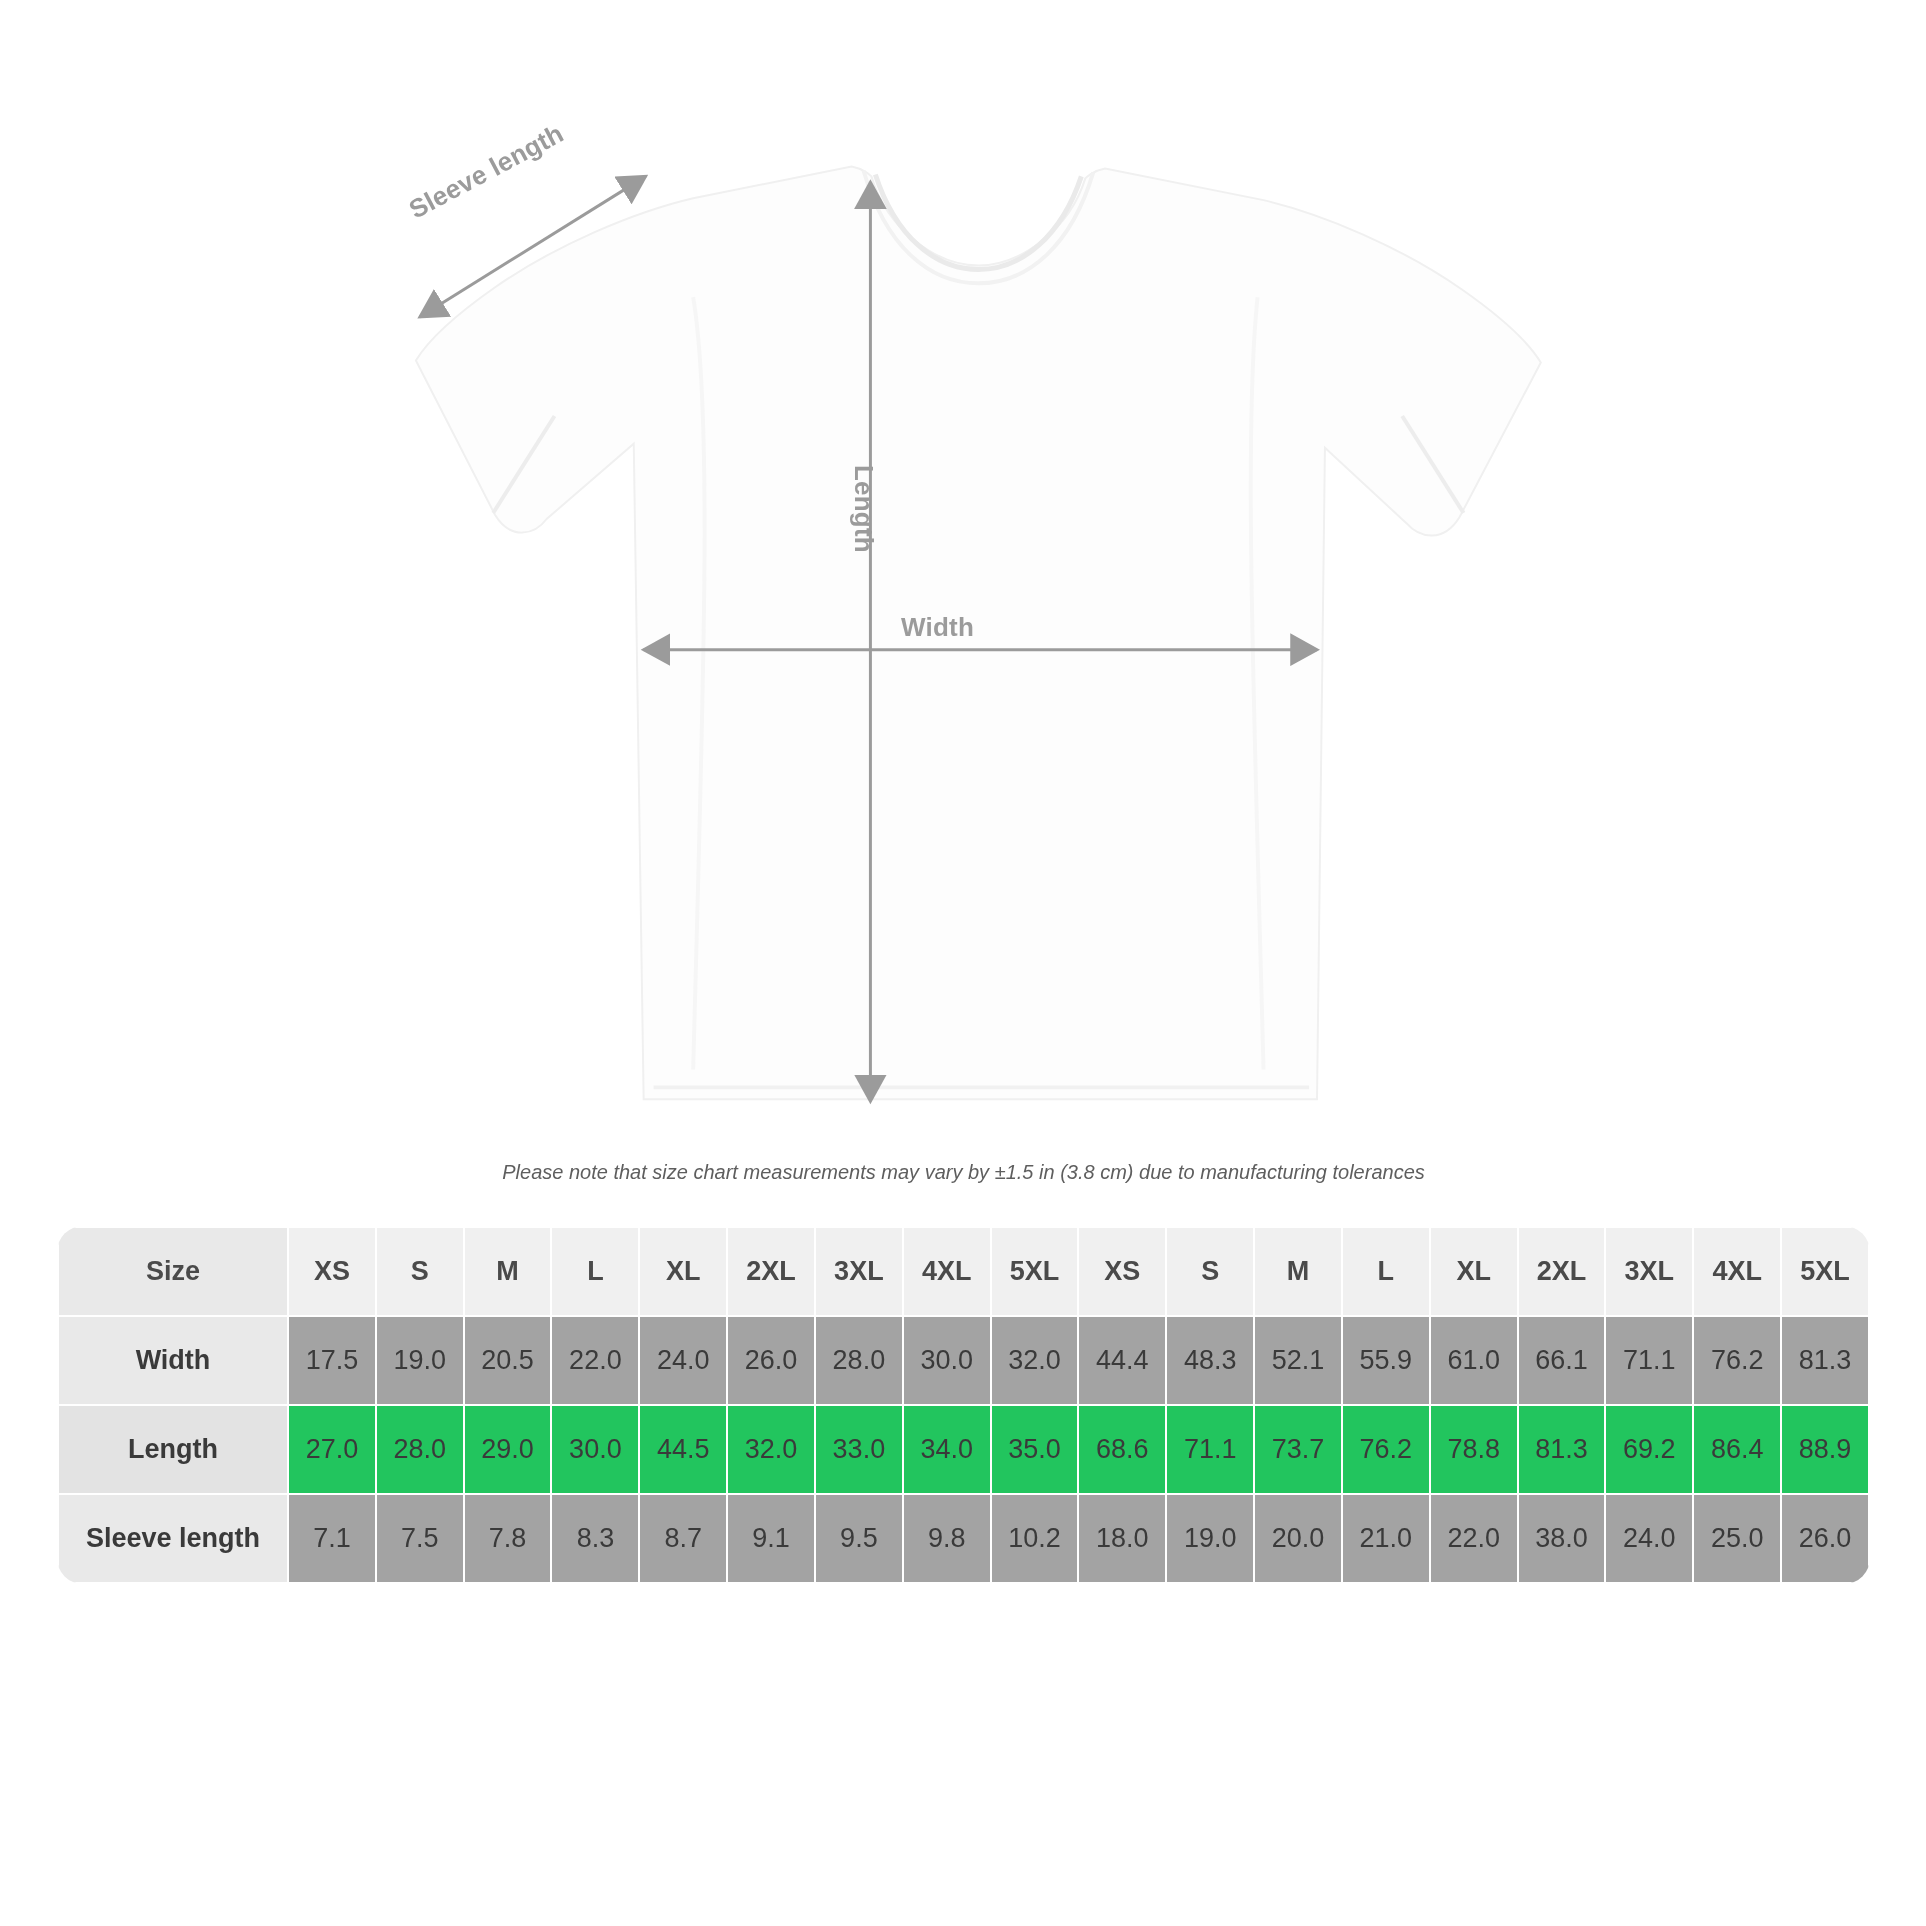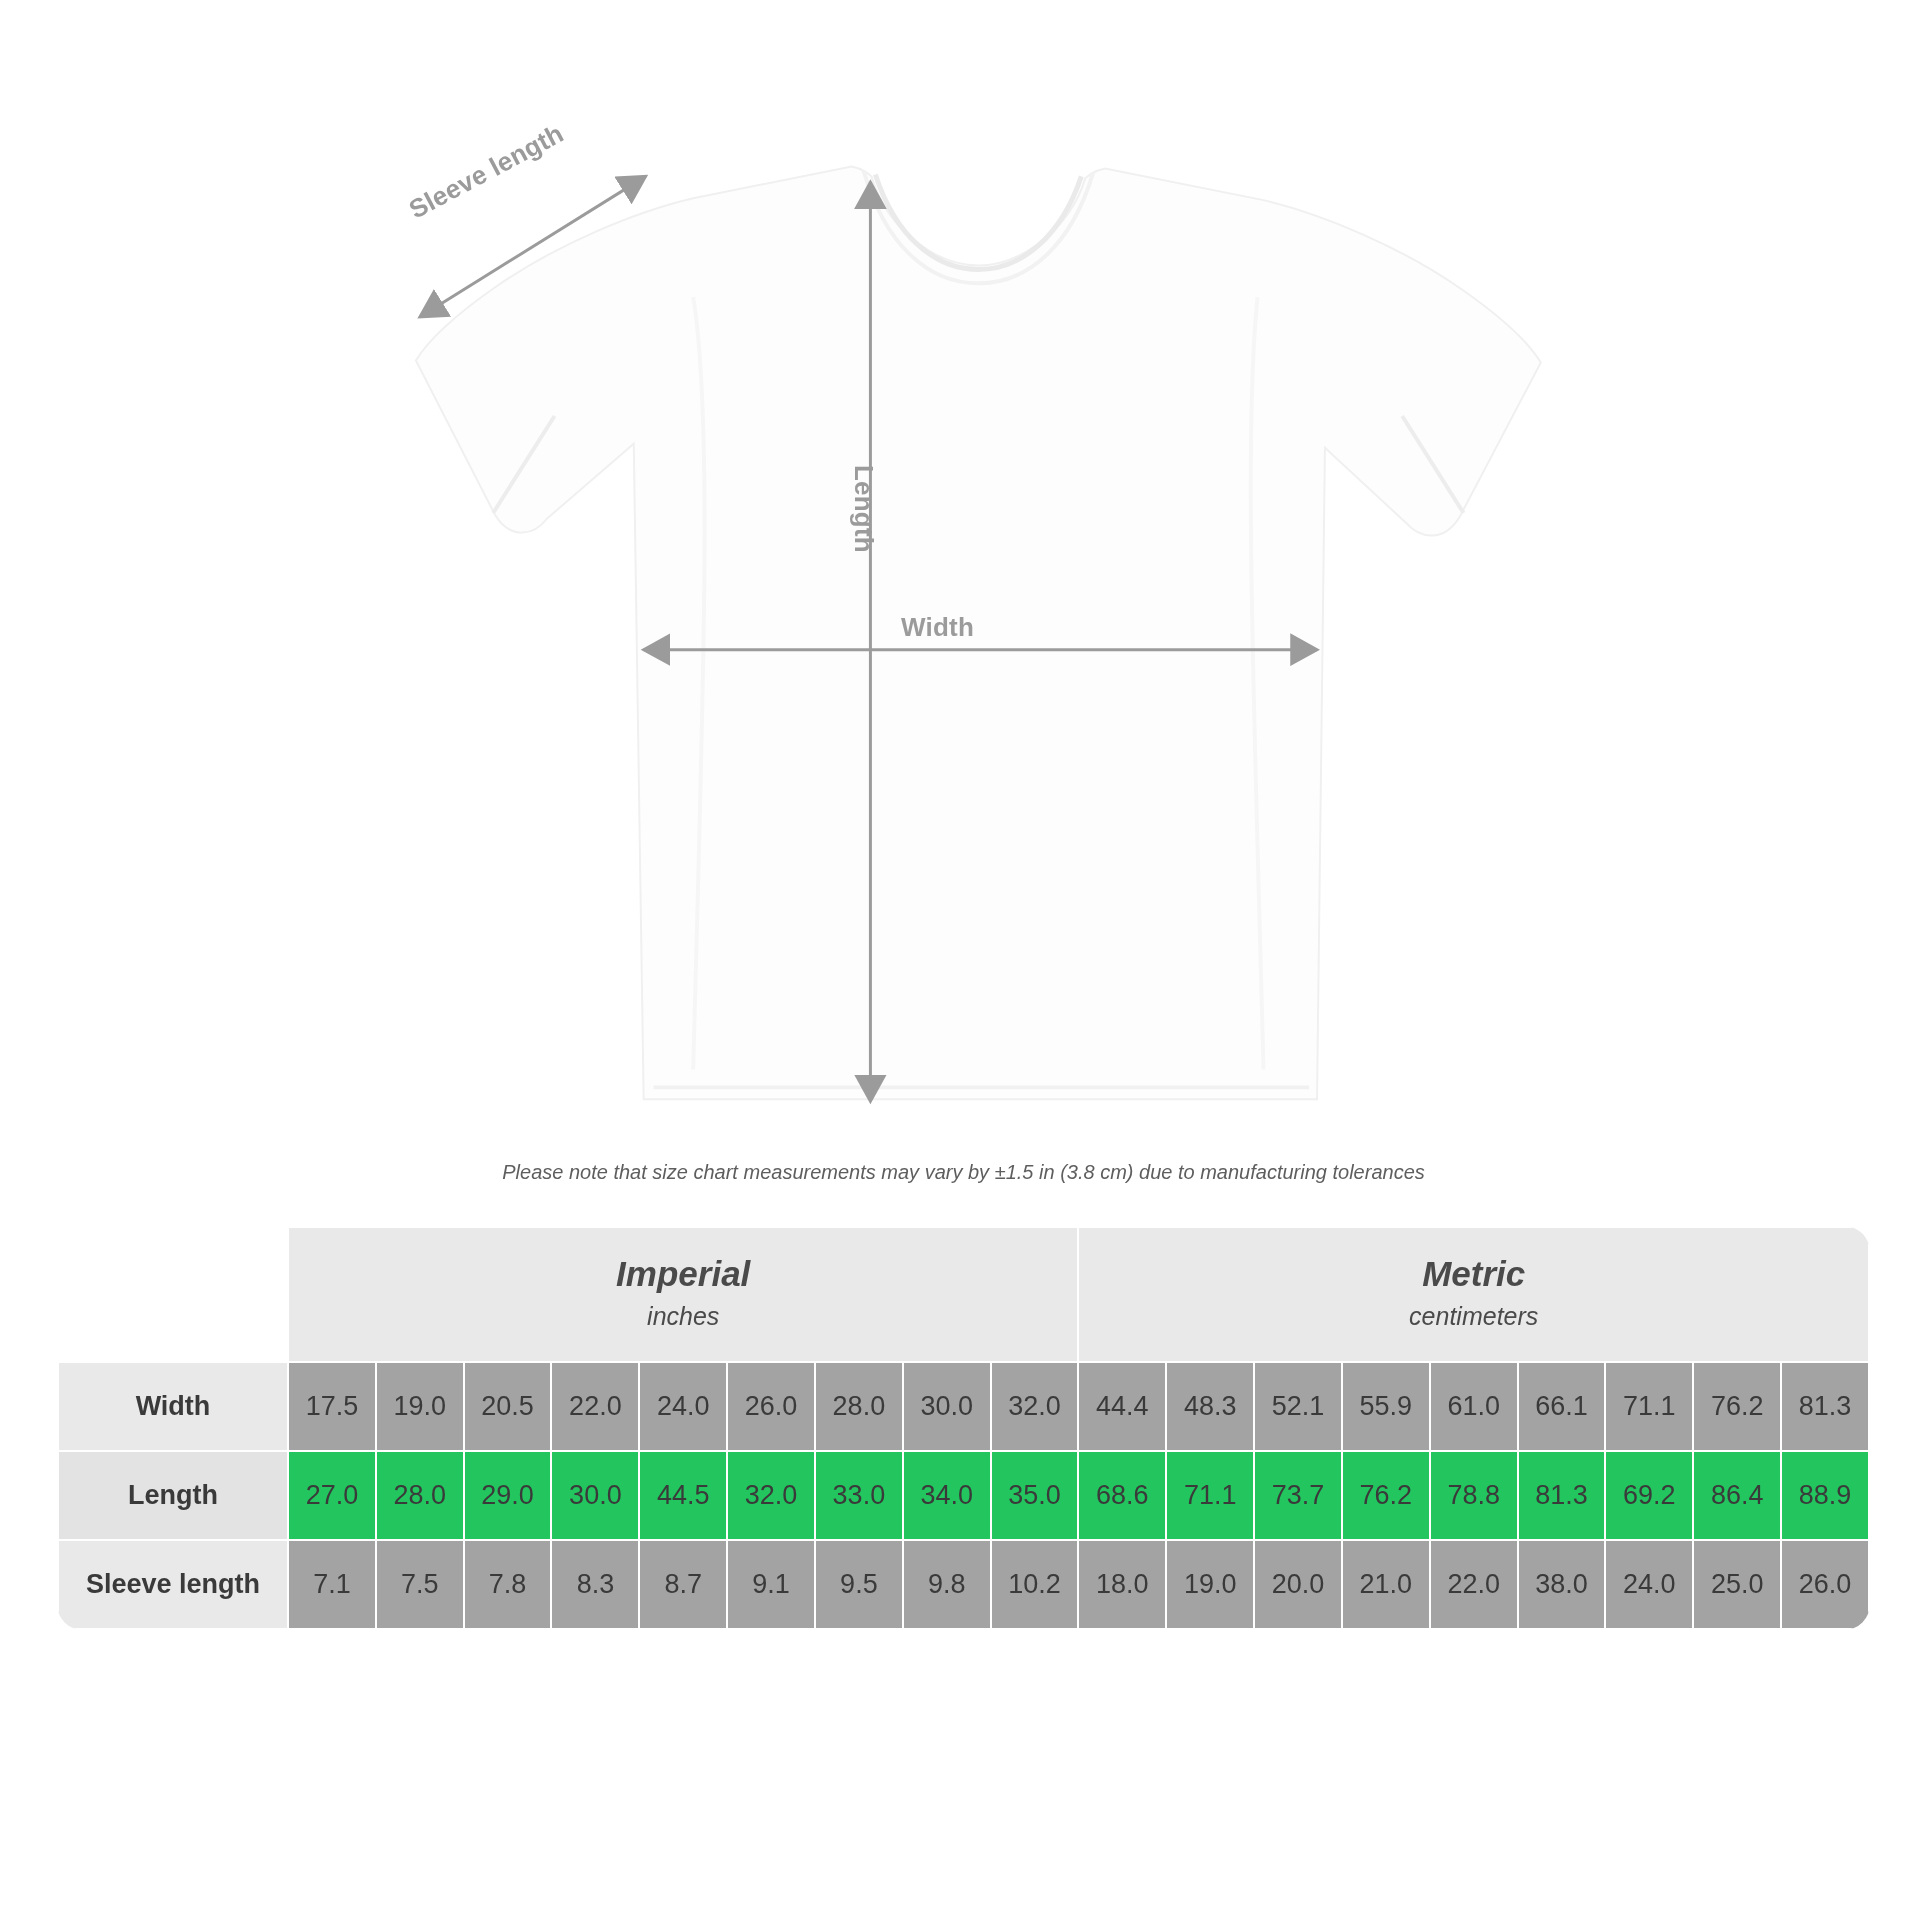--- a/index.html
+++ b/index.html
@@ -225,30 +225,40 @@
         <col>
         <col>
         <col>
         <col>
         <col>
         <col>
         <col>
         <col>
       </colgroup>
     <tbody id="table-body">
-        <tr>
-          <td class="corner-cell"></td>
-          <td class="sys-head" colspan="9">
-            <span class="sys-name">Imperial</span>
-            <span class="sys-unit">inches</span>
-          </td>
-          <td class="sys-head" colspan="9">
-            <span class="sys-name">Metric</span>
-            <span class="sys-unit">centimeters</span>
-          </td>
+        <tr class="head-row">
+          <td class="row-label">Size</td>
+          <td>XS</td>
+          <td>S</td>
+          <td>M</td>
+          <td>L</td>
+          <td>XL</td>
+          <td>2XL</td>
+          <td>3XL</td>
+          <td>4XL</td>
+          <td>5XL</td>
+          <td>XS</td>
+          <td>S</td>
+          <td>M</td>
+          <td>L</td>
+          <td>XL</td>
+          <td>2XL</td>
+          <td>3XL</td>
+          <td>4XL</td>
+          <td>5XL</td>
         </tr>
         <tr class="data-row">
           <td class="row-label">Width</td>
           <td>17.5</td>
           <td>19.0</td>
           <td>20.5</td>
           <td>22.0</td>
           <td>24.0</td>
           <td>26.0</td>
           <td>28.0</td>

